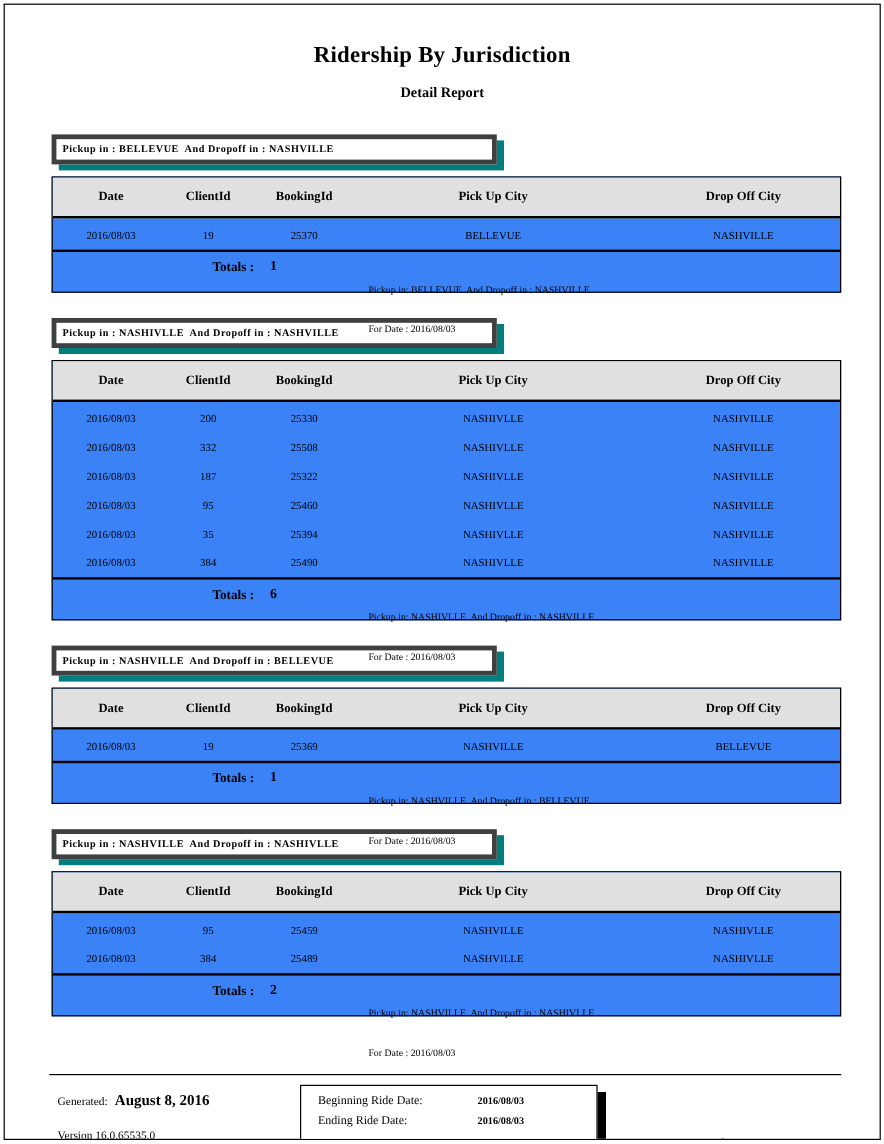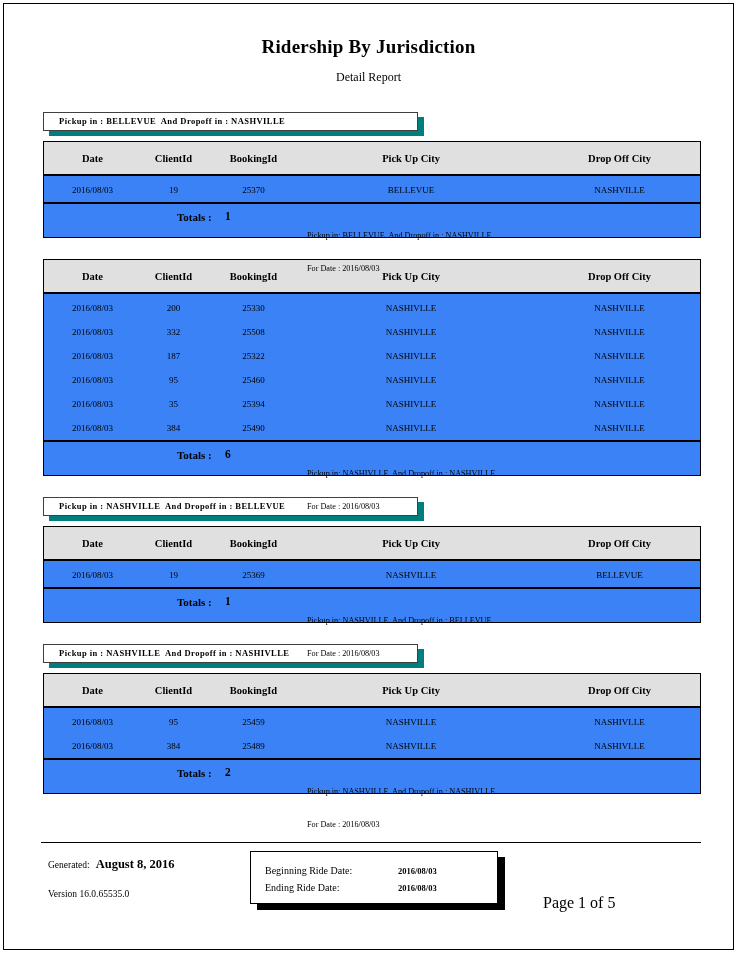--- a/index.html
+++ b/index.html
@@ -3,32 +3,32 @@
 <meta charset="utf-8">
 <style>
   * { margin:0; padding:0; box-sizing:content-box; }
   html,body { width:737px; height:953px; background:#ffffff; }
   body { font-family:"Liberation Serif","DejaVu Serif",serif; color:#000; position:relative; }
   .page {
     position:absolute; left:3px; top:3px; width:729px; height:945px;
     border:1px solid #000; overflow:hidden;
   }
   .title { text-align:center; margin-top:32px; font-size:19px; font-weight:bold; letter-spacing:0.2px; }
-  .subtitle { text-align:center; margin-top:12px; font-size:12px; }
+  .subtitle { text-align:center; margin-top:12px; font-size:12px;font-weight:bold; }
   .content { margin-left:39px; width:658px; margin-top:27px; }
 
   .section { margin-top:0; }
   .section + .section { margin-top:21px; }
 
   .sec-box {
     width:358px; height:17px; line-height:17px;
-    border:1px solid #404040; background:#fff;
+    border:4px solid #404040; background:#fff;
     box-shadow:6px 5px 0 #007d7d;
     font-size:8.5px; font-weight:bold; letter-spacing:0.45px;
-    padding-left:15px; white-space:pre;
+    padding-left:5px; white-space:pre;
     margin-bottom:10px;
   }
 
   .rpt-table { width:656px; border:1px solid #000; margin-top:8px; background:#3b82f6; }
   .grid-row { display:grid; grid-template-columns:97px 65px 95px 220px 179px; }
   .thead {
     background:#e0e0e0; border-bottom:2px solid #000; height:32px;
     font-weight:bold; font-size:10.5px; align-items:center;
   }
   .thead .cell, .trow .cell { text-align:center; }
@@ -45,21 +45,21 @@
   .footer-rule { margin:48px 0 0 -2px; width:660px; border-top:1px solid #000; }
   .footer { position:relative; height:110px; margin-top:0; }
   .gen-line { position:absolute; left:5px; top:14px; font-size:9.5px; }
   .gen-value { font-size:12.5px; font-weight:bold; margin-left:6px; }
   .version-line { position:absolute; left:5px; top:46px; font-size:9.5px; }
   .dates-box {
     position:absolute; left:207px; top:8px; width:232px;
     border:1px solid #000; box-shadow:7px 6px 0 #000;
     background:#fff; padding:7px 0 10px 14px;
   }
-  .date-row { display:flex; height:17px; align-items:flex-end; }
+  .date-row { display:flex; height:17px; align-items:flex-start; }
   .date-label { width:133px; font-size:10px; }
   .date-value { font-size:8.5px; font-weight:bold; }
   .right-note { position:absolute; left:500px; top:12px; width:168px; font-size:9.5px; line-height:13px; }
   .page-num { position:absolute; left:500px; top:51px; font-size:16px; }
 </style>
 </head>
 <body>
 
 <div class="page">
   <div class="title">Ridership By Jurisdiction</div>
@@ -91,20 +91,21 @@
           <span class="totals-value">1</span>
           <div class="totals-note">
             <div>Pickup in: BELLEVUE  And Dropoff in : NASHVILLE</div>
             <div>For Date : 2016/08/03</div>
           </div>
         </div>
       </div>
     </div>
 
     <div class="section">
+      <div class="sec-box">Pickup in : NASHIVLLE  And Dropoff in : NASHVILLE</div>
       <div class="rpt-table">
         <div class="grid-row thead">
           <div class="cell c1">Date</div>
           <div class="cell c2">ClientId</div>
           <div class="cell c3">BookingId</div>
           <div class="cell c4">Pick Up City</div>
           <div class="cell c5">Drop Off City</div>
         </div>
         <div class="tbody">
           <div class="grid-row trow">

